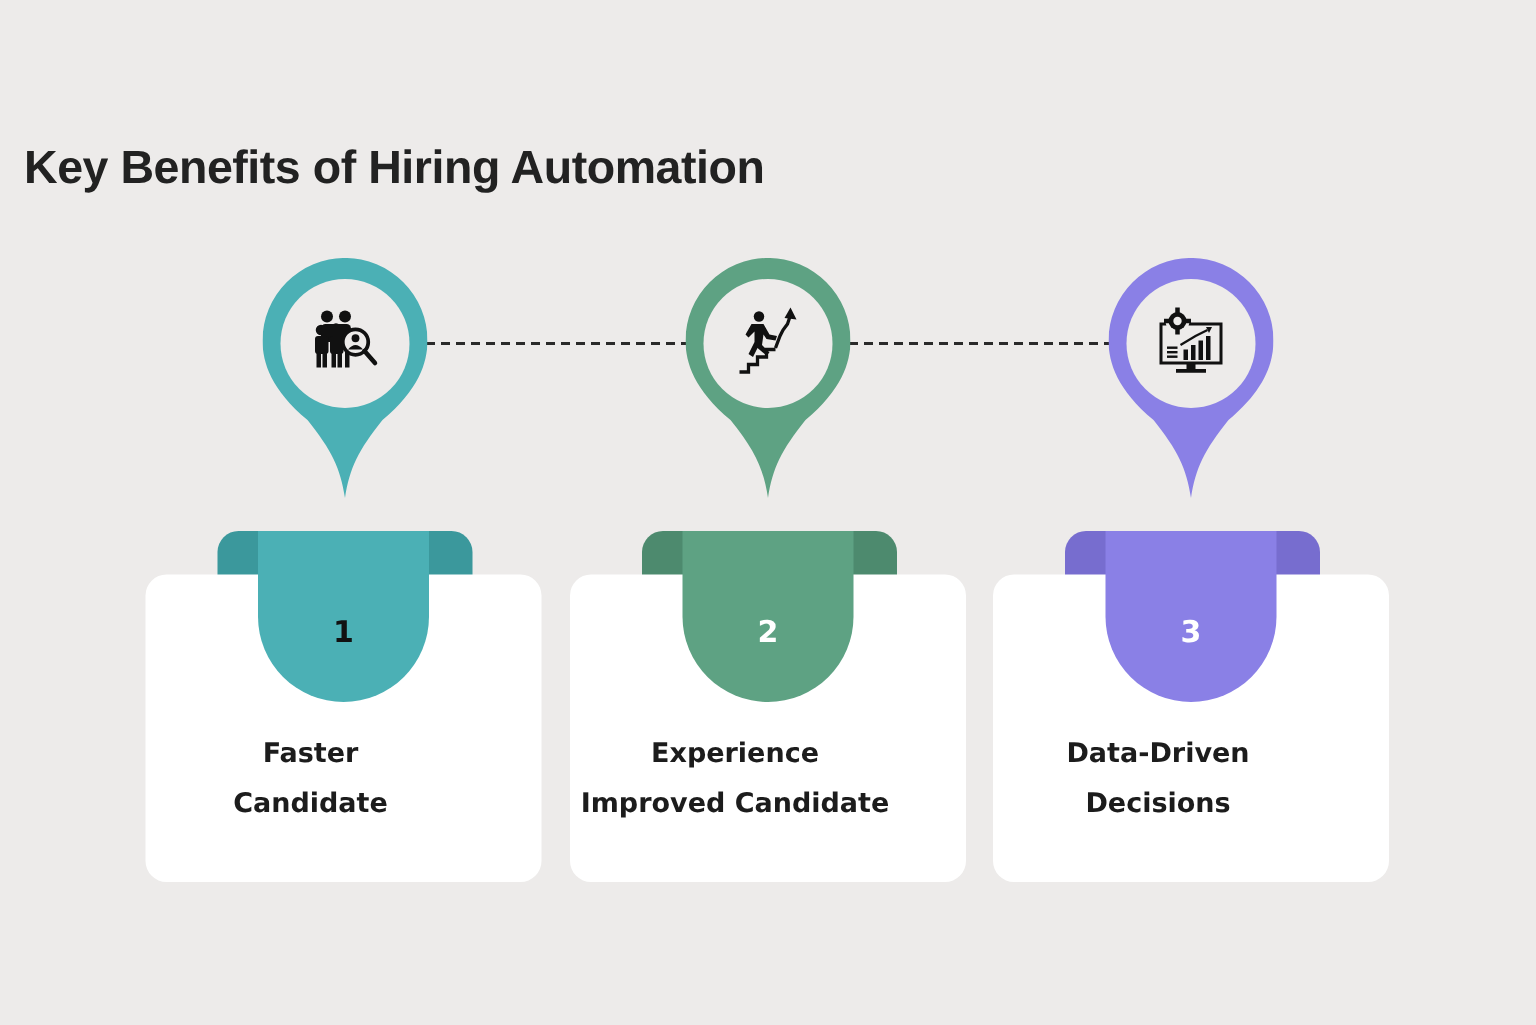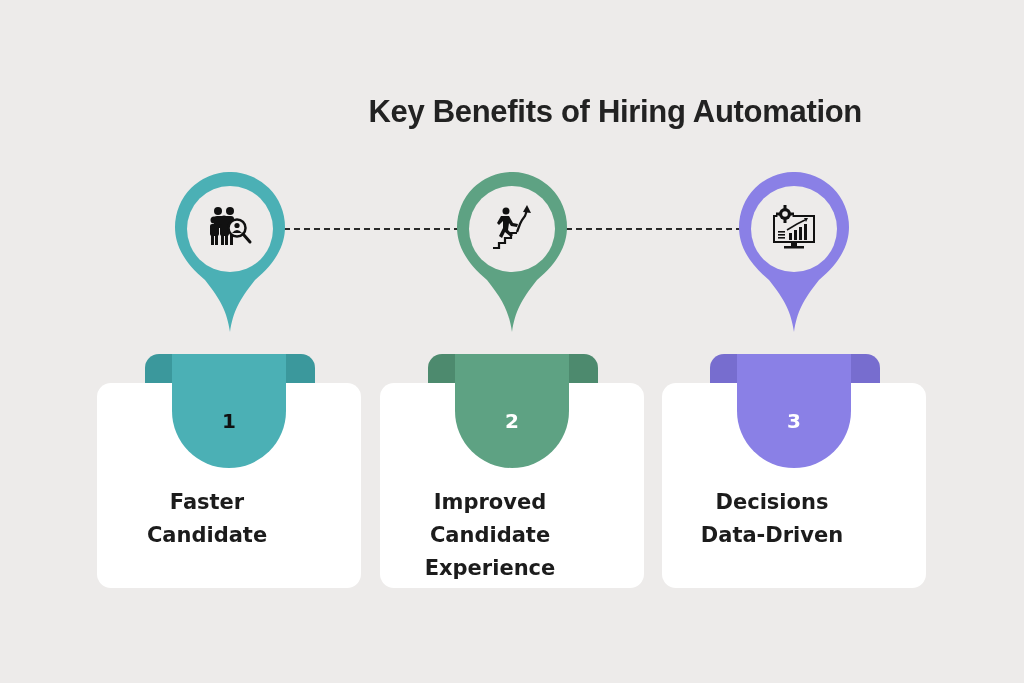--- a/index.html
+++ b/index.html
@@ -3,22 +3,22 @@
 <meta charset="utf-8">
 <style>
   html, body { margin: 0; padding: 0; }
   body {
     width: 1024px; height: 683px; overflow: hidden;
     background: #edebea;
     font-family: "DejaVu Sans", "Liberation Sans", sans-serif;
     position: relative;
   }
   .title {
-    position: absolute; left: 4px; top: 94px; width: 858px;
-    text-align: right; font-size: 31px; font-weight: bold;
+    position: absolute; left: 16px; top: 94px; width: 858px;
+    text-align: left; font-size: 31px; font-weight: bold;
     color: #222222; letter-spacing: -0.3px;
     font-family: "Liberation Sans", sans-serif;
   }
   .connector {
     position: absolute; top: 228px; height: 0;
     border-top: 2px dashed #2a2a2a;
   }
   .pin { position: absolute; top: 172px; width: 110px; height: 162px; }
   .pin svg { position: absolute; left: 0; top: 0; }
   .pin .icon { position: absolute; left: 30px; top: 30px; width: 50px; height: 50px; }
@@ -30,21 +30,21 @@
   .tongue {
     position: absolute; top: 354px; width: 114px; height: 114px;
     border-radius: 0 0 57px 57px;
   }
   .num {
     position: absolute; top: 409px; width: 114px; text-align: center;
     font-size: 20px; font-weight: bold;
   }
   .label {
     position: absolute; top: 486px; width: 220px; text-align: center;
-    font-size: 21px; font-weight: bold; color: #1c1c1c; line-height: 33px;
+    font-size: 18px; font-weight: bold; color: #1c1c1c; line-height: 33px;
   }
 </style>
 </head>
 <body>
 
 <div class="title">Key Benefits of Hiring Automation</div>
 
 <div class="connector" style="left:284px; width:176px;"></div>
 <div class="connector" style="left:566px; width:176px;"></div>
 
@@ -128,24 +128,24 @@
 <div class="label" style="left:97px;">
   <div>Faster</div>
   <div>Candidate</div>
 </div>
 
 <div class="ribbon" style="left:428px; width:170px; background:#4d8a6e;"></div>
 <div class="card" style="left:380px;"></div>
 <div class="tongue" style="left:455px; background:#5ea283;"></div>
 <div class="num" style="left:455px; color:#ffffff;">2</div>
 <div class="label" style="left:380px;">
+  <div>Experience</div>
   <div>Improved Candidate</div>
-  <div>Experience</div>
 </div>
 
 <div class="ribbon" style="left:710px; width:170px; background:#776dcf;"></div>
 <div class="card" style="left:662px;"></div>
 <div class="tongue" style="left:737px; background:#8a80e6;"></div>
 <div class="num" style="left:737px; color:#ffffff;">3</div>
 <div class="label" style="left:662px;">
+  <div>Data-Driven</div>
   <div>Decisions</div>
-  <div>Data-Driven</div>
 </div>
 
 </body></html>

